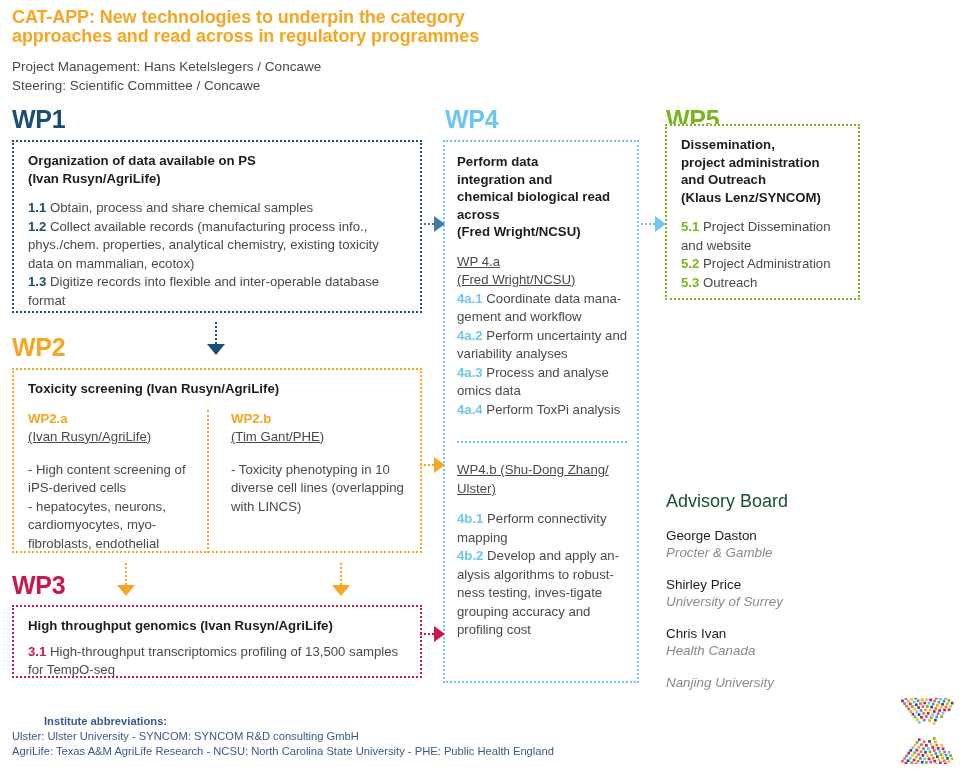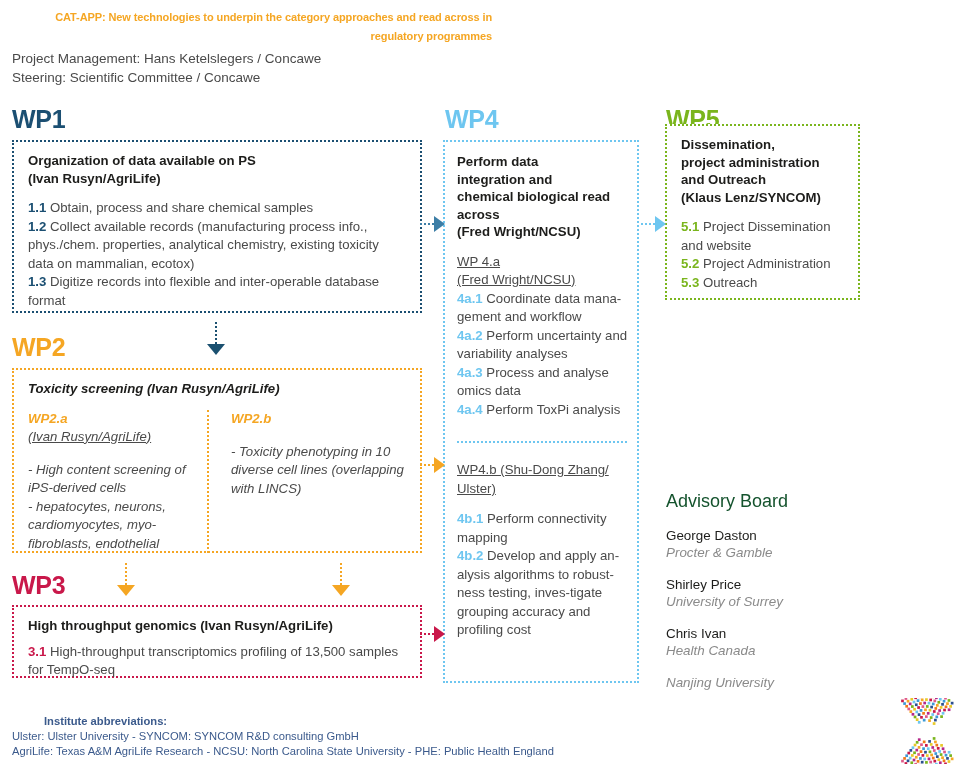--- a/index.html
+++ b/index.html
@@ -7,26 +7,26 @@
     width: 972px; height: 769px;
     background: #ffffff;
     font-family: "Liberation Sans", sans-serif;
     overflow: hidden;
   }
   #page { position: relative; width: 972px; height: 769px; }
 
   
   .hdr { position: absolute; left: 12px; top: 8px; width: 480px; }
   .hdr-title {
-    color: #f5a623; font-weight: bold; font-size: 11px;
-    line-height: 19px; letter-spacing: -0.1px; text-align: right;
+    color: #f5a623; font-weight: bold; font-size: 18px;
+    line-height: 19px; letter-spacing: -0.1px;
   }
   .hdr-sub {
     color: #4a4a4a; font-size: 13.5px; line-height: 18.5px;
-    margin-top: 4px;
+    margin-top: 12px;
   }
 
   
   .wp-head {
     position: absolute; font-weight: bold; font-size: 25px;
     letter-spacing: -0.3px; line-height: 26px;
   }
   .wp1-head { left: 12px; top: 106px; color: #1b4f72; }
   .wp2-head { left: 12px; top: 334px; color: #f5a623; }
   .wp3-head { left: 12px; top: 572px; color: #c9184a; }
@@ -36,21 +36,21 @@
   
   .box { position: absolute; background: #fff; }
   .box-inner { padding: 10px 12px 10px 14px; }
   .b-navy  { border: 2.5px dotted #1b4f72; }
   .b-org   { border: 2.5px dotted #f5a623; }
   .b-red   { border: 2.5px dotted #c9184a; }
   .b-blue  { border: 2.5px dotted #6ec6f0; }
   .b-green { border: 2.5px dotted #7ab51d; }
 
   #wp1-box { left: 12px; top: 140px; width: 410px; height: 173px; }
-  #wp2-box { left: 12px; top: 368px; width: 410px; height: 185px; font-style: italic; }
+  #wp2-box { left: 12px; top: 368px; width: 410px; height: 185px; }
   #wp3-box { left: 12px; top: 605px; width: 410px; height: 73px; }
   #wp4-box { left: 443px; top: 140px; width: 196px; height: 543px; }
   #wp5-box { left: 665px; top: 124px; width: 195px; height: 176px; }
 
   .bx-title {
     font-weight: bold; font-size: 13.2px; line-height: 17.5px;
     color: #1d1d1b;
   }
   .bx-body { font-size: 13.2px; line-height: 18.5px; color: #4a4a4a; }
   .bx-body .spacer { height: 12px; }
@@ -151,20 +151,21 @@
     <div class="box-inner">
       <div class="bx-title">Toxicity screening (Ivan Rusyn/AgriLife)</div>
       <div class="wp2-cols">
         <div class="wp2-col">
           <div class="sub-head">WP2.a</div>
           <div class="sub-lead">(Ivan Rusyn/AgriLife)</div>
           <div class="sub-text">- High content screening of iPS-derived cells<br>- hepatocytes, neurons, cardiomyocytes, myo-fibroblasts, endothelial</div>
         </div>
         <div class="wp2-col right">
           <div class="sub-head">WP2.b</div>
+          <div class="sub-lead">(Tim Gant/PHE)</div>
           <div class="sub-text">- Toxicity phenotyping in 10 diverse cell lines (overlapping with LINCS)</div>
         </div>
       </div>
     </div>
   </div>
 
   <div class="box b-red" id="wp3-box">
     <div class="box-inner">
       <div class="bx-title">High throughput genomics  (Ivan Rusyn/AgriLife)</div>
       <div class="bx-body">

